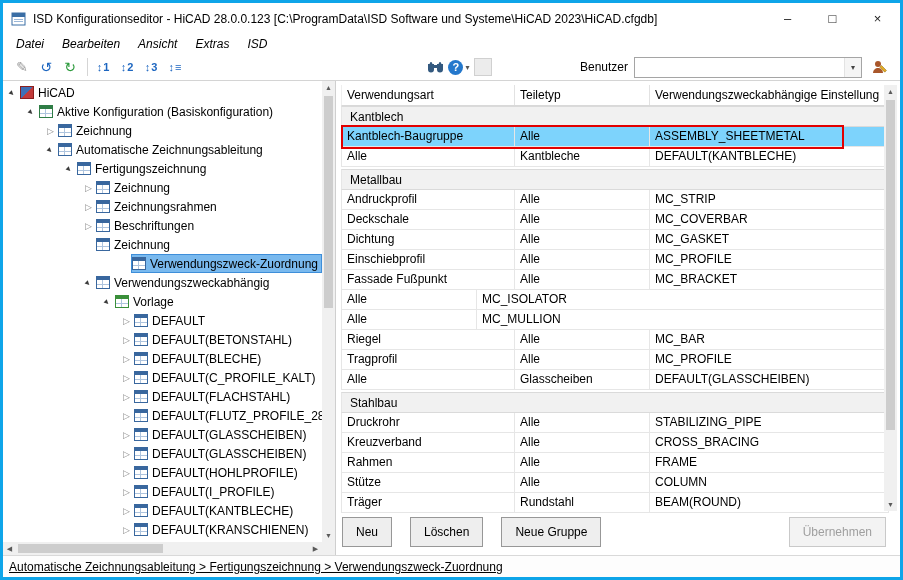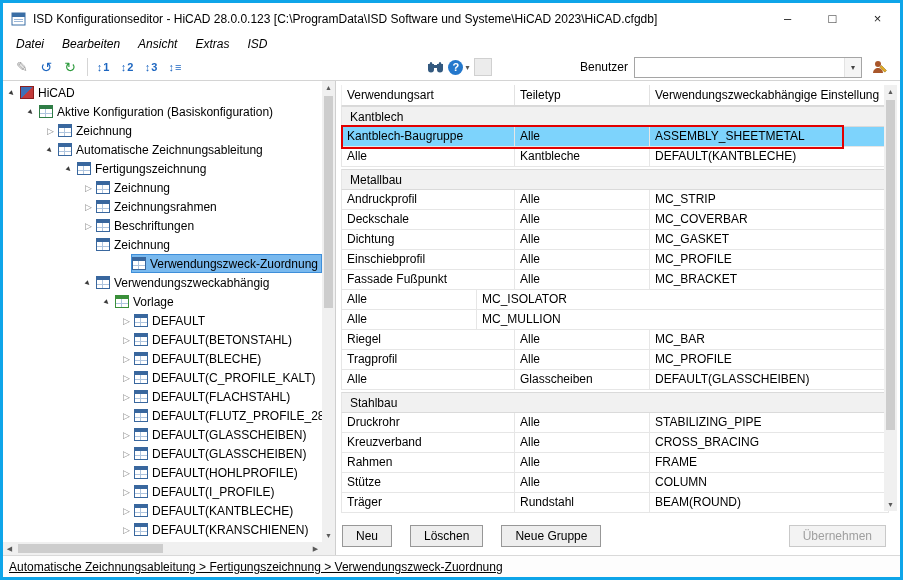--- a/index.html
+++ b/index.html
@@ -84,21 +84,21 @@
   .gcell { line-height:19px; padding-left:5px; border-right:1px solid #e6e6e6; white-space:nowrap; overflow:hidden; }
   .grid-row.sel-row { background:#7dd3fc; }
   .red-annot { position:absolute; left:-1px; top:-2px; height:24px; width:503px; border:2px solid #e20000; pointer-events:none; z-index:3; }
 
   .table-vscroll { top:4px; right:3px; bottom:44px; width:13px; background:#f0f0f0; position:absolute; }
   .table-vscroll .sb-thumb { top:15px; height:330px; }
   .tree-vscroll .sb-thumb { top:15px; height:212px; }
 
   
   .btn-row { position:absolute; left:6px; right:14px; bottom:8px; display:flex; align-items:center; }
-  .btn { height:22px; padding:0 13px; font-size:12px; font-family:inherit; background:#eeeeee; border:1px solid #979797; margin-right:18px; color:#000; }
+  .btn { height:30px; padding:0 13px; font-size:12px; font-family:inherit; background:#eeeeee; border:1px solid #979797; margin-right:18px; color:#000; }
   .btn.disabled { background:#f3f3f3; border-color:#c9c9c9; color:#9f9f9f; margin-right:0; }
 
   
   .statusbar { height:22px; flex:none; border-top:1px solid #d9d9d9; display:flex; align-items:center; padding-left:6px; background:#fdfdfd;text-decoration:underline; }
 </style>
 </head>
 <body>
 
 <div class="window">
 

